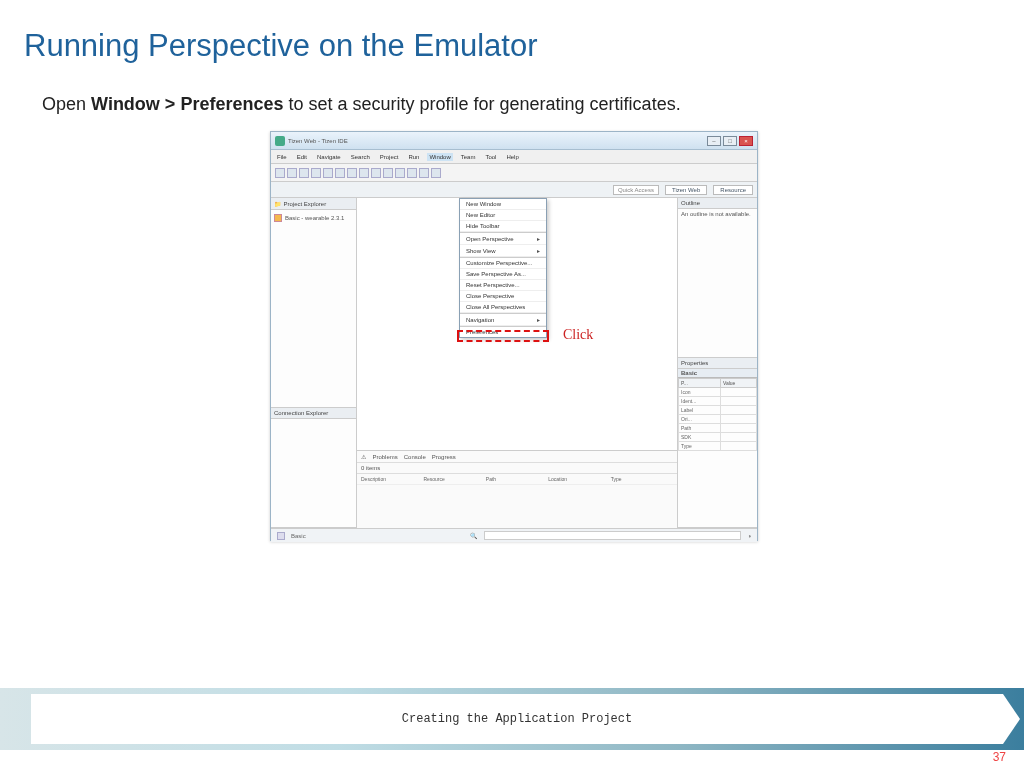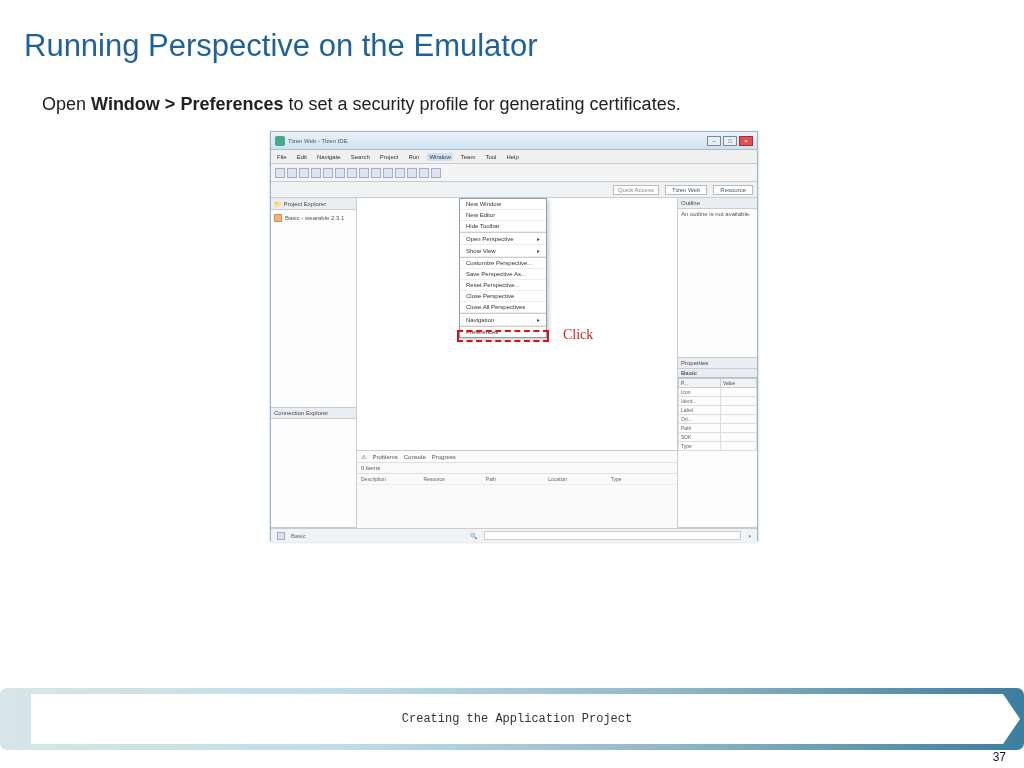--- a/index.html
+++ b/index.html
@@ -57,31 +57,31 @@
   .bt-row { display:flex; gap:6px; padding:2px 4px; border-bottom:1px solid #ddd; align-items:center; }
   .bt-row .btab { font-size:6px; color:#555; }
   .bt-cols { display:flex; font-size:5px; color:#666; padding:2px 4px; border-bottom:1px solid #eee; }
   .bt-cols span { flex:1; }
   
   .statusbar { height:14px; background:#f0f3f6; border-top:1px solid #ccc; display:flex; align-items:center; gap:6px; padding:0 6px; font-size:6px; color:#666; }
   .statusbar .sb-i { width:8px; height:8px; background:#dde; border:1px solid #aac; }
   .statusbar .sbox { flex:1; border:1px solid #ccc; height:9px; background:#fff; }
 
   
-  .footer-bar { position:absolute; left:0; right:0; bottom:18px; height:62px; background: linear-gradient(90deg,#d7e5e8 0%, #c0dde5 33%, #8fb7c4 66%, #3b7e9e 100%); display:flex; align-items:center;border-radius:7px; }
+  .footer-bar { position:absolute; left:0; right:0; bottom:18px; height:62px; background: linear-gradient(90deg,#d7e5e8 0%, #c0dde5 33%, #8fb7c4 66%, #3b7e9e 100%); display:flex; align-items:center; }
   .chevron { position:relative; flex:1; height:62px; display:flex; align-items:center; justify-content:center; }
   .chevron::before { content:""; position:absolute; left:0; top:0; bottom:0; width:0; border-top:31px solid transparent; border-bottom:31px solid transparent; border-left:20px solid #fff; }
   .chevron:first-child::before{ display:none; }
   .chevron-inner { background:#fff; height:50px; width:calc(100% - 52px); margin-left:10px; display:flex; align-items:center; justify-content:center; text-align:center; font-family:"Courier New",monospace; font-size:12px; color:#333; position:relative; }
   .chevron-inner::after{ content:""; position:absolute; right:-17px; top:0; width:0; height:0; border-top:25px solid transparent; border-bottom:25px solid transparent; border-left:17px solid #fff; }
   .chevron-inner::before{ content:""; position:absolute; left:-12px; top:0; width:0; height:0; border-top:25px solid transparent; border-bottom:25px solid transparent; border-left:12px solid transparent; }
   .chevron:nth-child(1) .chevron-inner::before{ display:none; }
   .chevron:not(:first-child) .chevron-inner{ margin-left:18px; }
 
-  .pagenum { position:absolute; right:18px; bottom:4px; font-size:12px; color:#0f172a; }
+  .pagenum { position:absolute; right:18px; bottom:4px; font-size:12px; color:#ef4444; }
 </style>
 </head>
 <body>
 
 <div class="slide">
   <div class="title">Running Perspective on the Emulator</div>
   <div class="subtitle">
     <span>Open </span><span class="bold">Window &gt; Preferences</span><span> to set a security profile for generating certificates.</span>
   </div>
 

